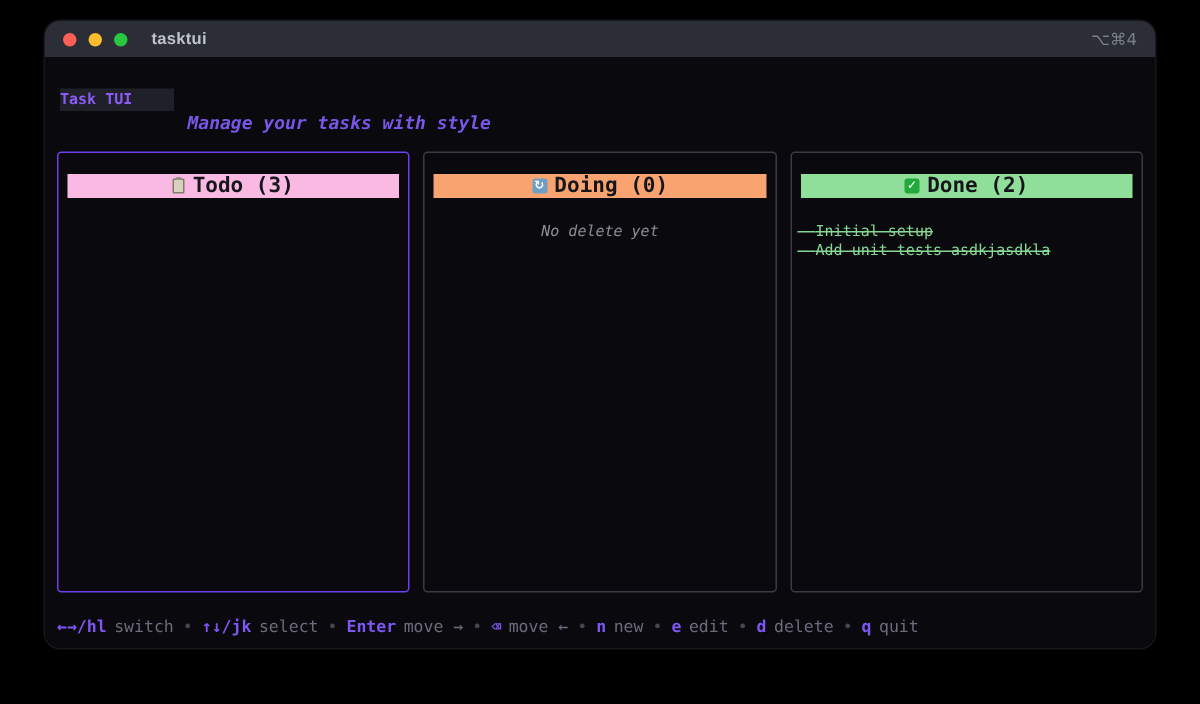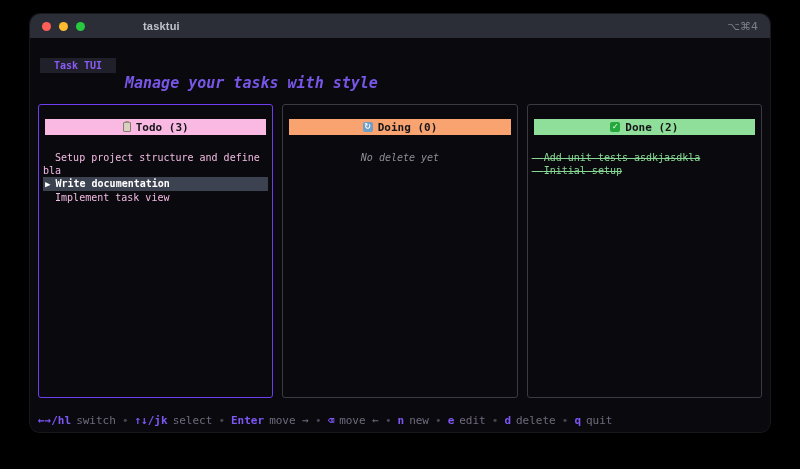--- a/index.html
+++ b/index.html
@@ -5,46 +5,46 @@
   * { margin:0; padding:0; box-sizing:border-box; }
   html,body { background:#000; }
   .stage { position:relative; width:800px; height:469px; background:#000; overflow:hidden;
            font-family:"DejaVu Sans Mono","Liberation Mono",monospace; }
 
   
   .window { position:absolute; left:30px; top:14px; width:740px; height:418px;
             background:#0a0a0e; border-radius:10px; overflow:hidden;
             box-shadow:0 0 0 1px #17171c, 0 12px 30px rgba(0,0,0,.65); }
   .titlebar { height:24px; background:#2b2e36; display:flex; align-items:center;
-              padding:0 12px;gap:42px; }
+              padding:0 12px; }
   .lights { display:flex; gap:8px; align-items:center; }
   .light { width:9px; height:9px; border-radius:50%; display:inline-block; }
   .light.red { background:#ff5f57; }
   .light.yellow { background:#febc2e; }
   .light.green { background:#28c840; }
   .win-title { margin-left:16px; font-family:"Liberation Sans",sans-serif;
                font-size:11px; font-weight:bold; color:#bfc3cb; letter-spacing:.2px; }
   .win-shortcut { margin-left:auto; font-family:"DejaVu Sans",sans-serif;
                   font-size:11px; color:#7a7f89; }
 
   
   .term { height:394px; padding:16px 8px 0 8px; background:#0a0a0e; }
-  .badge { display:inline-block; margin-left:2px; width:76px; text-align:center;
+  .badge { display:inline-block; margin-left:2px; width:76px; text-align:left;
            background:#1f2029; color:#8a5cf5; font-size:10px; font-weight:bold;
            padding:2px 0; }
-  .subtitle { margin:1px 0 0 87px; color:#7857e8; font-size:15px;
+  .subtitle { margin:1px 0 0 87px; color:#7857e8; font-size:12px;
               font-style:italic; font-weight:bold; }
 
   
   .columns { display:flex; gap:9px; margin-top:12px; height:294px; }
   .column { flex:1; border:1px solid #3a3a42; border-radius:3px; padding:14px 4px 0;
             background:#0a0a0e; }
   .column.selected { border-color:#6d3ef2; }
   .col-header { height:16px; margin:0 2px 16px; display:flex; align-items:center;
-                justify-content:center; font-size:11px; font-weight:bold; color:#15151a; }
+                justify-content:center; font-size:14px; font-weight:bold; color:#15151a; }
   .col-header.todo  { background:#F9B9E2; }
   .col-header.doing { background:#F9A470;text-align:center; }
   .col-header.done  { background:#8FDF9A; }
 
   .icon { display:inline-block; margin-right:5px; position:relative; }
   .icon.clipboard { width:8px; height:10px; background:#d9d0c2; border:1px solid #837b6c;
                     border-radius:1px; }
   .icon.clipboard::after { content:""; position:absolute; left:1px; top:-2px; width:4px;
                            height:2px; background:#9a927f; border-radius:1px; }
   .icon.refresh { width:10px; height:10px; background:#6f9fc6; border-radius:2px;
@@ -95,45 +95,40 @@
       <div class="badge">Task TUI</div>
       <div class="subtitle">Manage your tasks with style</div>
 
       <div class="columns">
 
         <div class="column selected">
           <div class="col-header todo">
             <span class="icon clipboard"></span>
             <span>Todo (3)</span>
           </div>
-          <div class="items">
-            <div class="item">Setup project structure and define bla</div>
-            <div class="item selected-item"><span class="arrow">▶</span><span>Write documentation</span></div>
-            <div class="item">Implement task view</div>
-          </div>
         </div>
 
         <div class="column">
           <div class="col-header doing">
             <span class="icon refresh"></span>
             <span>Doing (0)</span>
           </div>
           <div class="items">
             <div class="empty">No delete yet</div>
           </div>
         </div>
 
         <div class="column">
           <div class="col-header done">
             <span class="icon check"></span>
             <span>Done (2)</span>
           </div>
           <div class="items">
+            <div class="item done">Initial setup</div>
             <div class="item done">Add unit tests asdkjasdkla</div>
-            <div class="item done">Initial setup</div>
           </div>
         </div>
 
       </div>
 
       <div class="helpbar">
         <span class="hk">←→/hl</span><span class="hd">switch</span><span class="hs">•</span><span class="hk">↑↓/jk</span><span class="hd">select</span><span class="hs">•</span><span class="hk">Enter</span><span class="hd">move →</span><span class="hs">•</span><span class="hk">⌫</span><span class="hd">move ←</span><span class="hs">•</span><span class="hk">n</span><span class="hd">new</span><span class="hs">•</span><span class="hk">e</span><span class="hd">edit</span><span class="hs">•</span><span class="hk">d</span><span class="hd">delete</span><span class="hs">•</span><span class="hk">q</span><span class="hd">quit</span>
       </div>
 
     </div>

